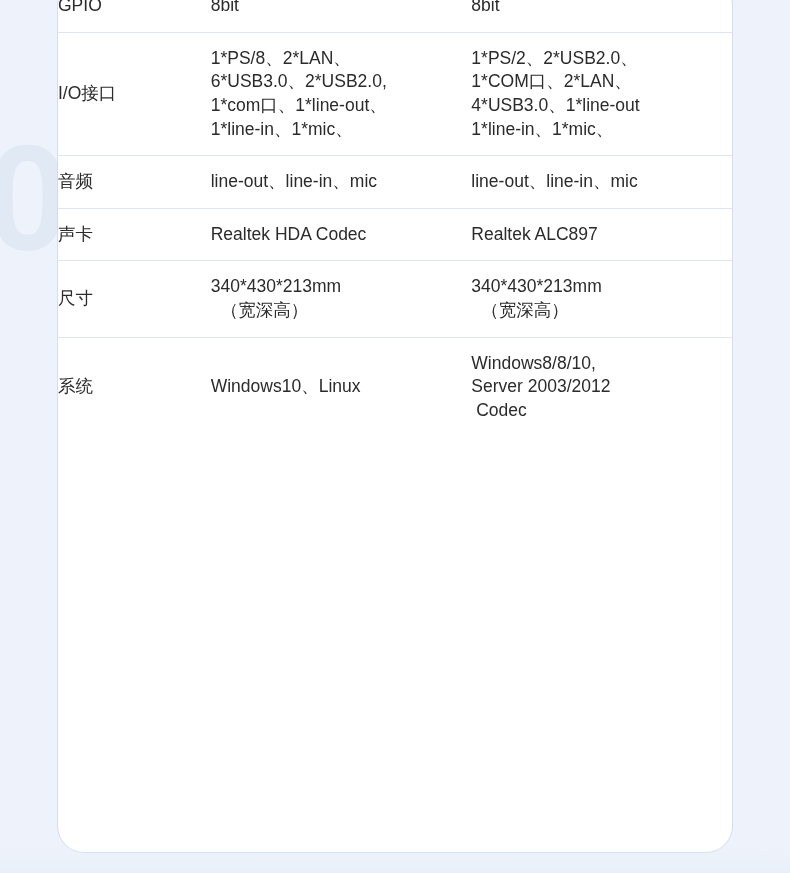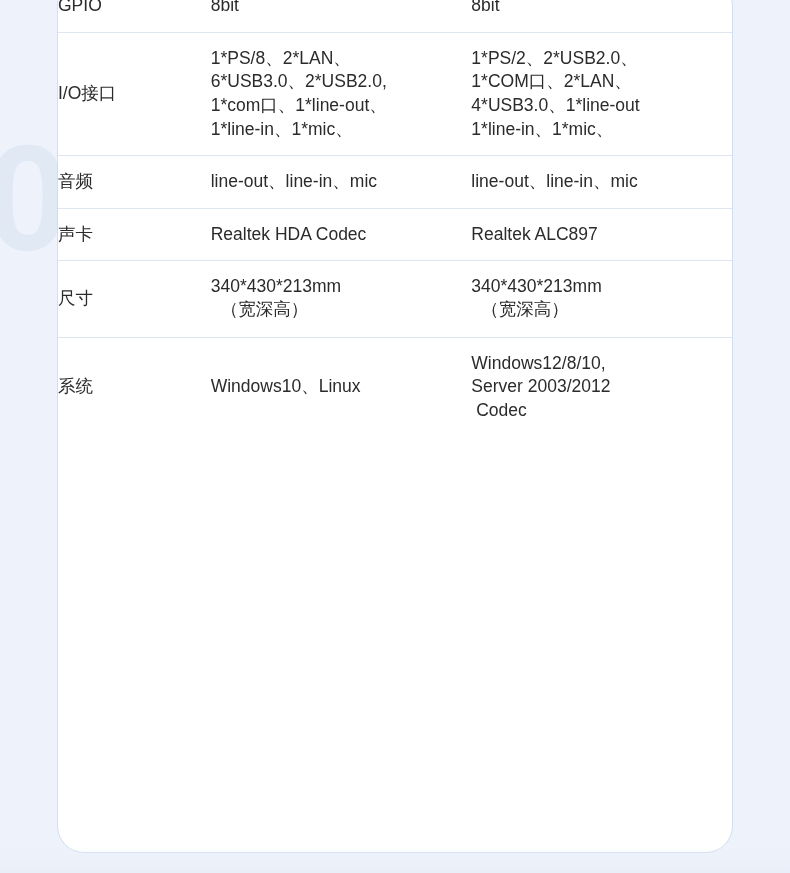--- a/index.html
+++ b/index.html
@@ -79,21 +79,20 @@
   }
   td.col-b {
     padding-left: 8px;
   }
   .line {
     display: block;
     white-space: pre;
   }
   .indent {
     padding-left: 10px;
-    font-family: Liberation Mono, monospace;
   }
   
   .bottom-fade {
     position: absolute;
     left: 0;
     right: 0;
     bottom: 0;
     height: 26px;
     background: linear-gradient(to bottom, rgba(238,243,251,0), #e9eff8);
     pointer-events: none;
@@ -172,21 +171,21 @@
           </td>
         </tr>
 
 
         <tr>
           <td class="label">系统</td>
           <td class="col col-a">
             <span class="line">Windows10、Linux</span>
           </td>
           <td class="col col-b">
-            <span class="line">Windows12/8/10,</span>
+            <span class="line">Windows8/8/10,</span>
             <span class="line">Server 2003/2012</span>
             <span class="line"> Codec</span>
           </td>
         </tr>
 
       </tbody>
     </table>
   </div>
 
   <div class="bottom-fade"></div>

